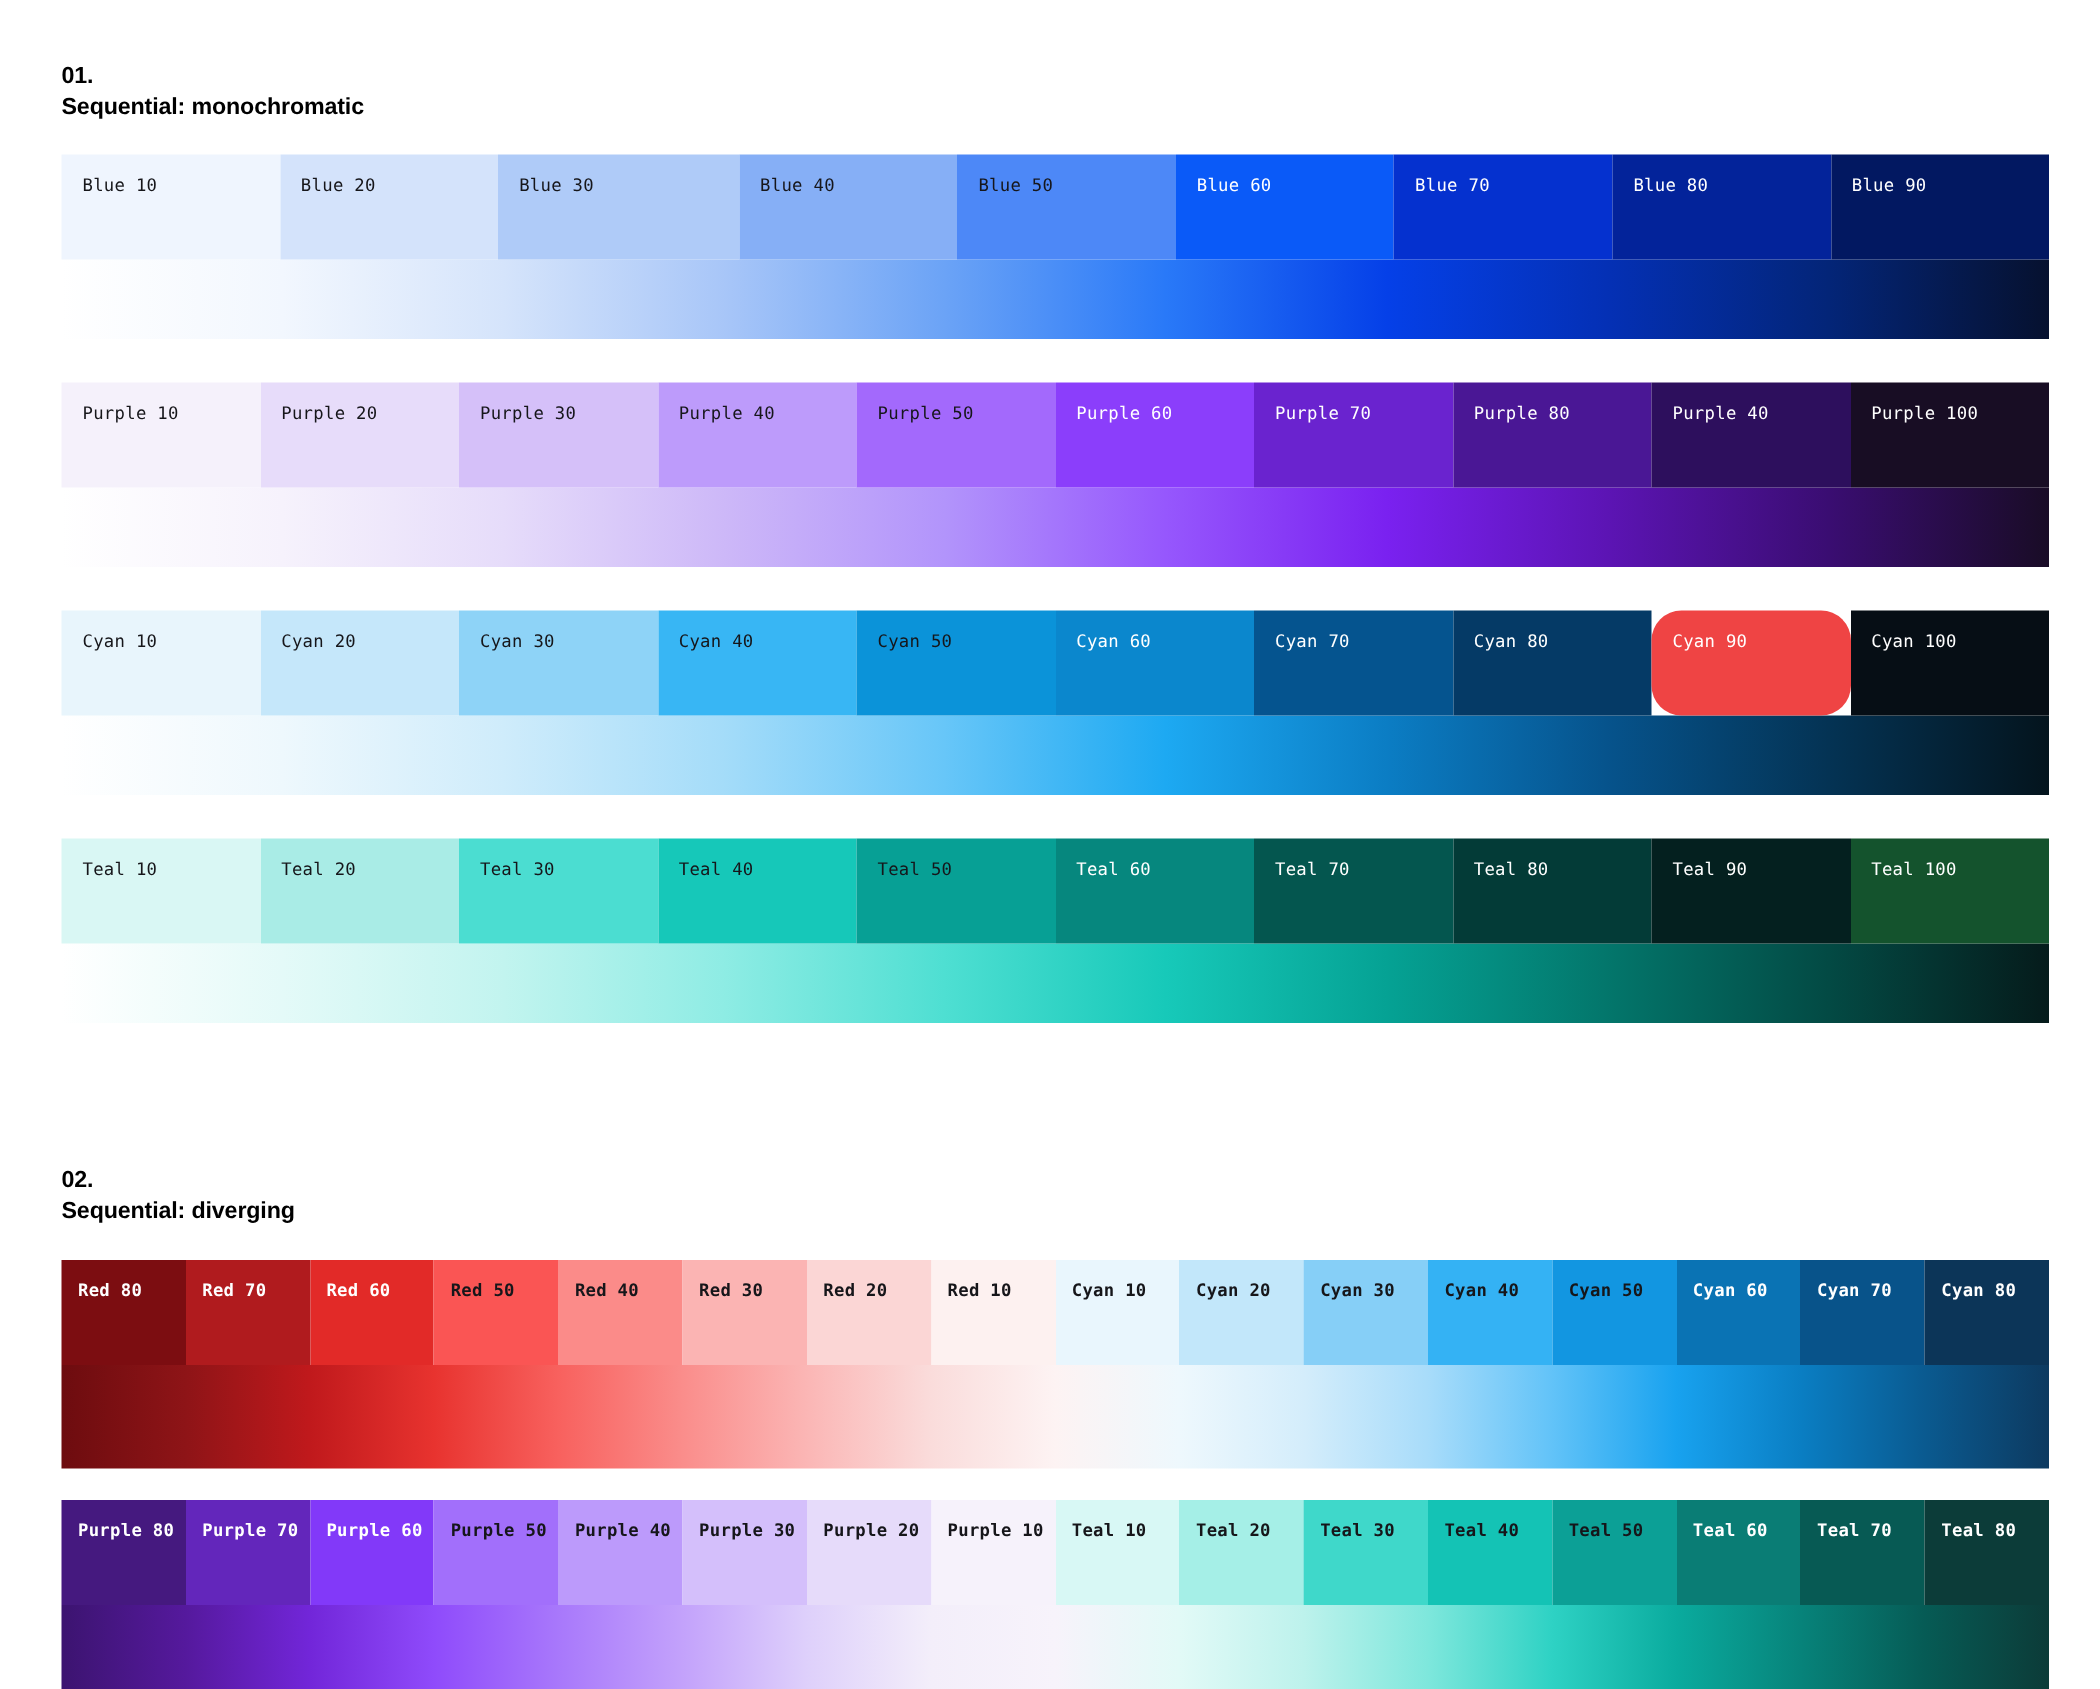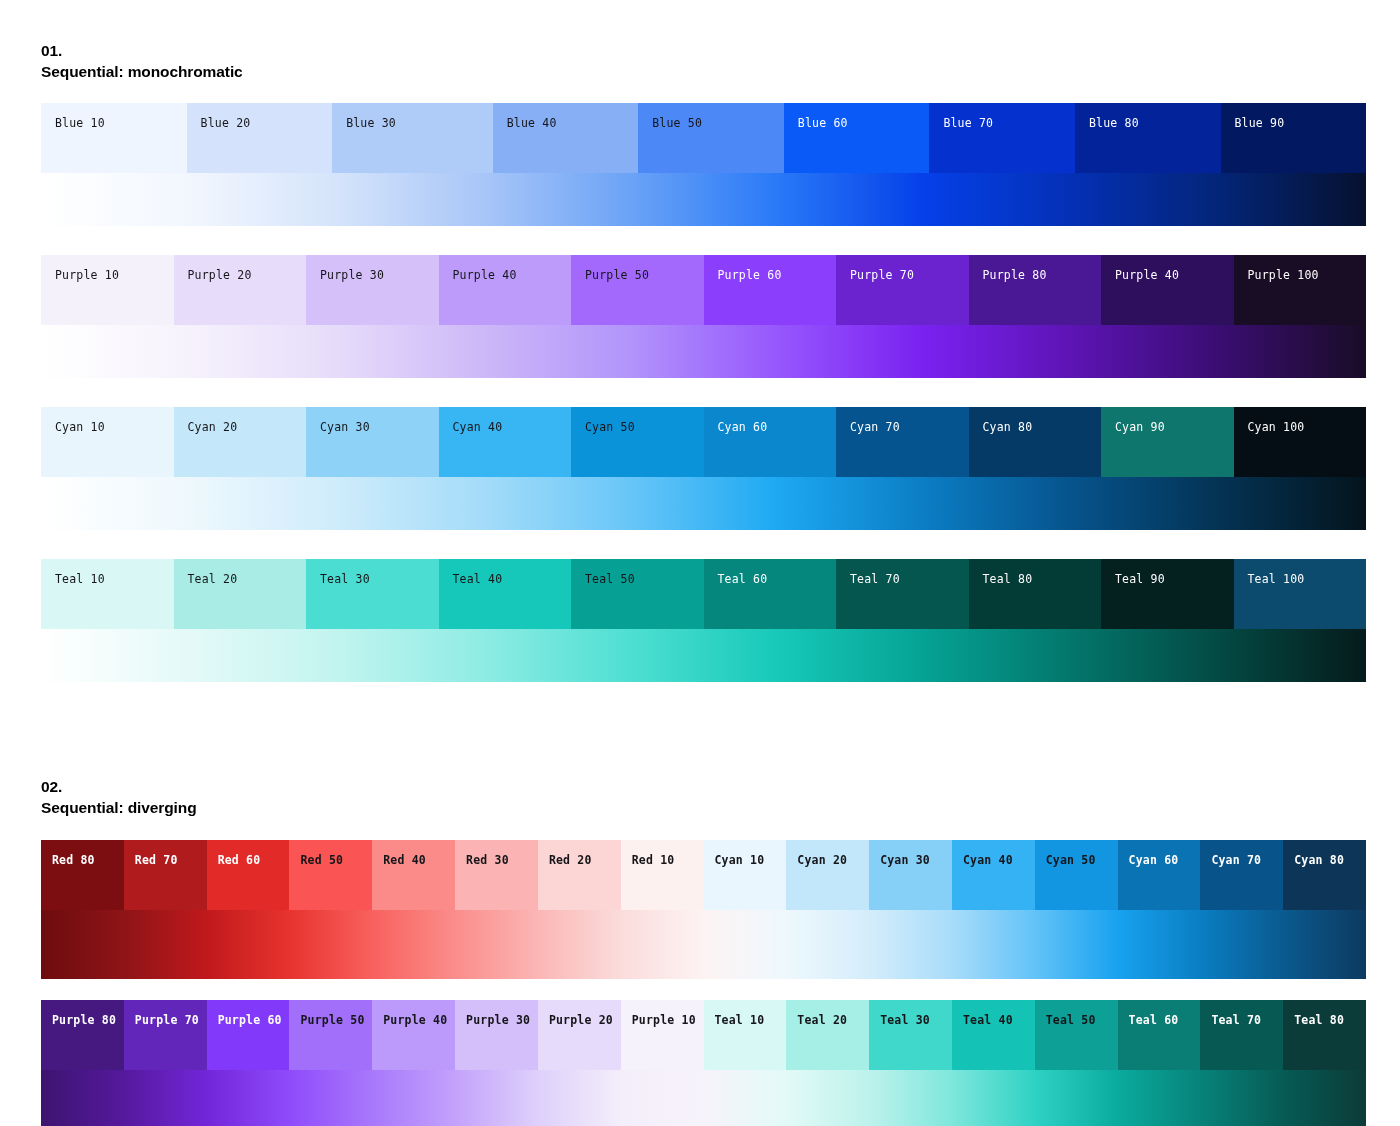--- a/index.html
+++ b/index.html
@@ -192,21 +192,21 @@
             </div>
             <div class="swatch light-text" style="background: rgb(11, 135, 205);">
               <span class="swatch-label">Cyan 60</span>
             </div>
             <div class="swatch light-text" style="background: rgb(5, 84, 143);">
               <span class="swatch-label">Cyan 70</span>
             </div>
             <div class="swatch light-text" style="background: rgb(5, 58, 102);">
               <span class="swatch-label">Cyan 80</span>
             </div>
-            <div class="swatch light-text" style="background: #0f766e;">
+            <div class="swatch light-text" style="background: #ef4444; border-radius: 20px;">
               <span class="swatch-label">Cyan 90</span>
             </div>
             <div class="swatch light-text" style="background: rgb(6, 14, 21); text-decoration: underline;">
               <span class="swatch-label">Cyan 100</span>
             </div>
           </div>
           <div class="gradient-strip" style="background: linear-gradient(to right, rgb(255, 255, 255), rgb(238, 248, 253), rgb(207, 236, 251), rgb(164, 220, 249), rgb(103, 198, 248), rgb(29, 169, 242), rgb(11, 125, 196), rgb(6, 83, 140), rgb(4, 51, 84), rgb(4, 20, 29));"></div>
         </div>
         <div class="palette-row">
           <div class="swatch-strip">
@@ -230,21 +230,21 @@
             </div>
             <div class="swatch light-text" style="background: rgb(4, 86, 79);">
               <span class="swatch-label">Teal 70</span>
             </div>
             <div class="swatch light-text" style="background: rgb(3, 59, 55);">
               <span class="swatch-label">Teal 80</span>
             </div>
             <div class="swatch light-text" style="background: rgb(4, 32, 31);">
               <span class="swatch-label">Teal 90</span>
             </div>
-            <div class="swatch light-text" style="background: #0c4a6e;">
+            <div class="swatch light-text" style="background: #14532d;">
               <span class="swatch-label">Teal 100</span>
             </div>
           </div>
           <div class="gradient-strip" style="background: linear-gradient(to right, rgb(255, 255, 255), rgb(228, 250, 248), rgb(194, 244, 239), rgb(142, 236, 228), rgb(78, 223, 210), rgb(23, 201, 185), rgb(5, 162, 148), rgb(3, 118, 107), rgb(3, 74, 68), rgb(5, 27, 27));"></div>
         </div>
       </div>
   </section>
 
   <section class="section" id="section-02">
     <h2 class="section-heading">

